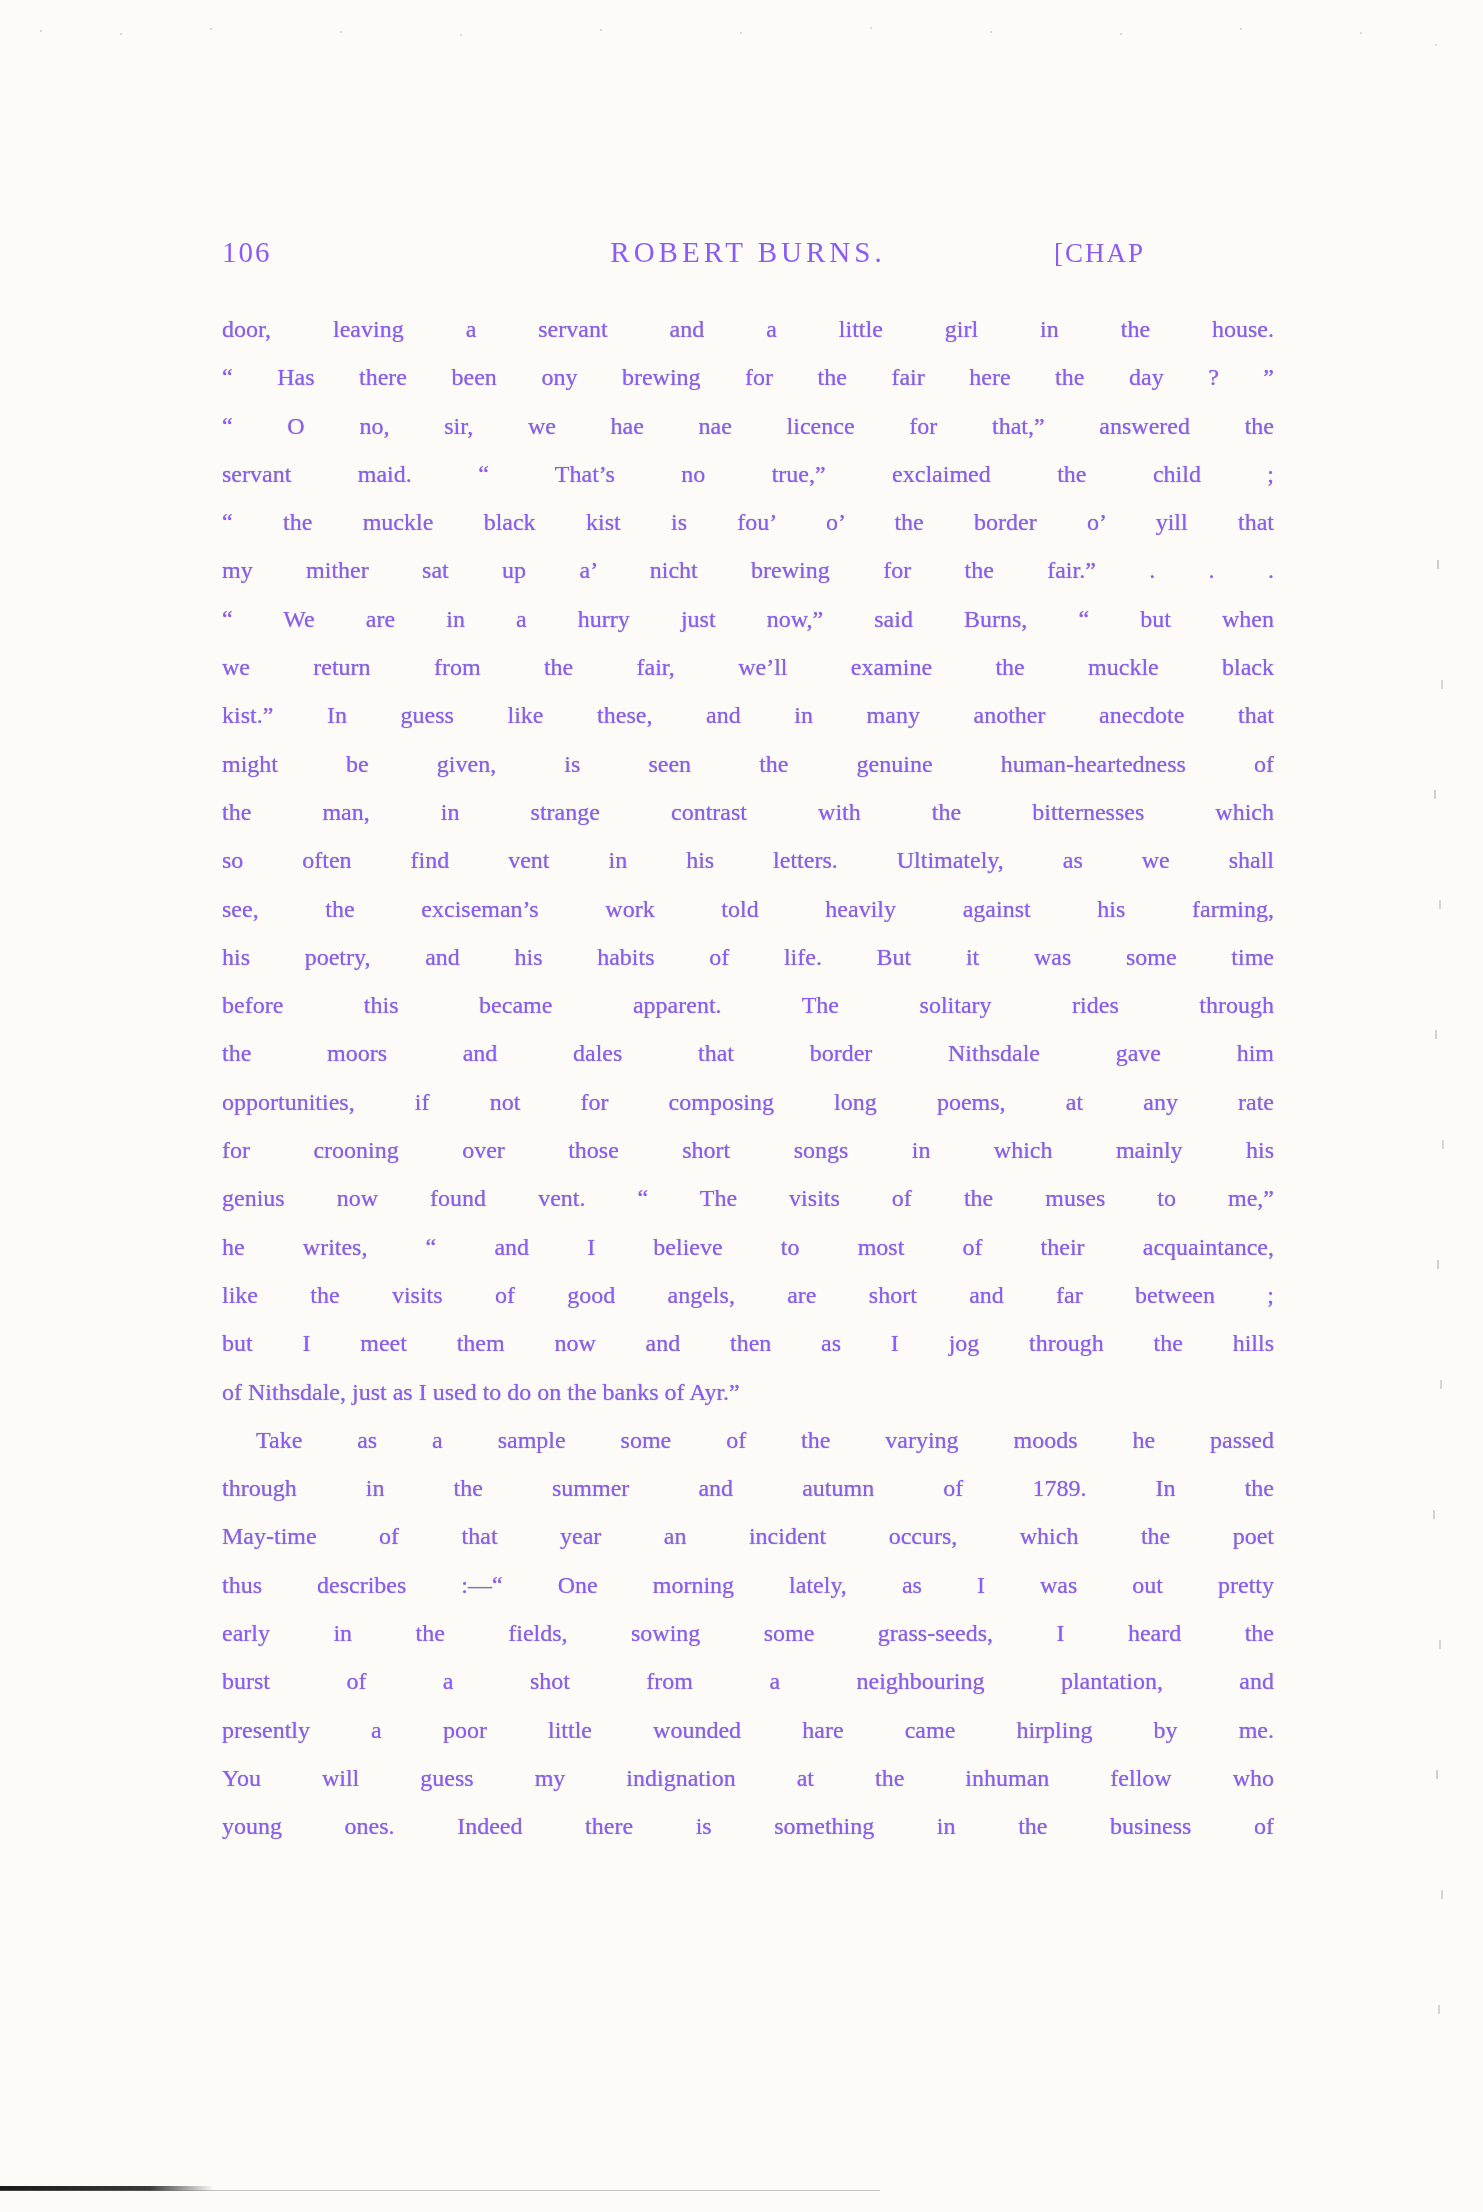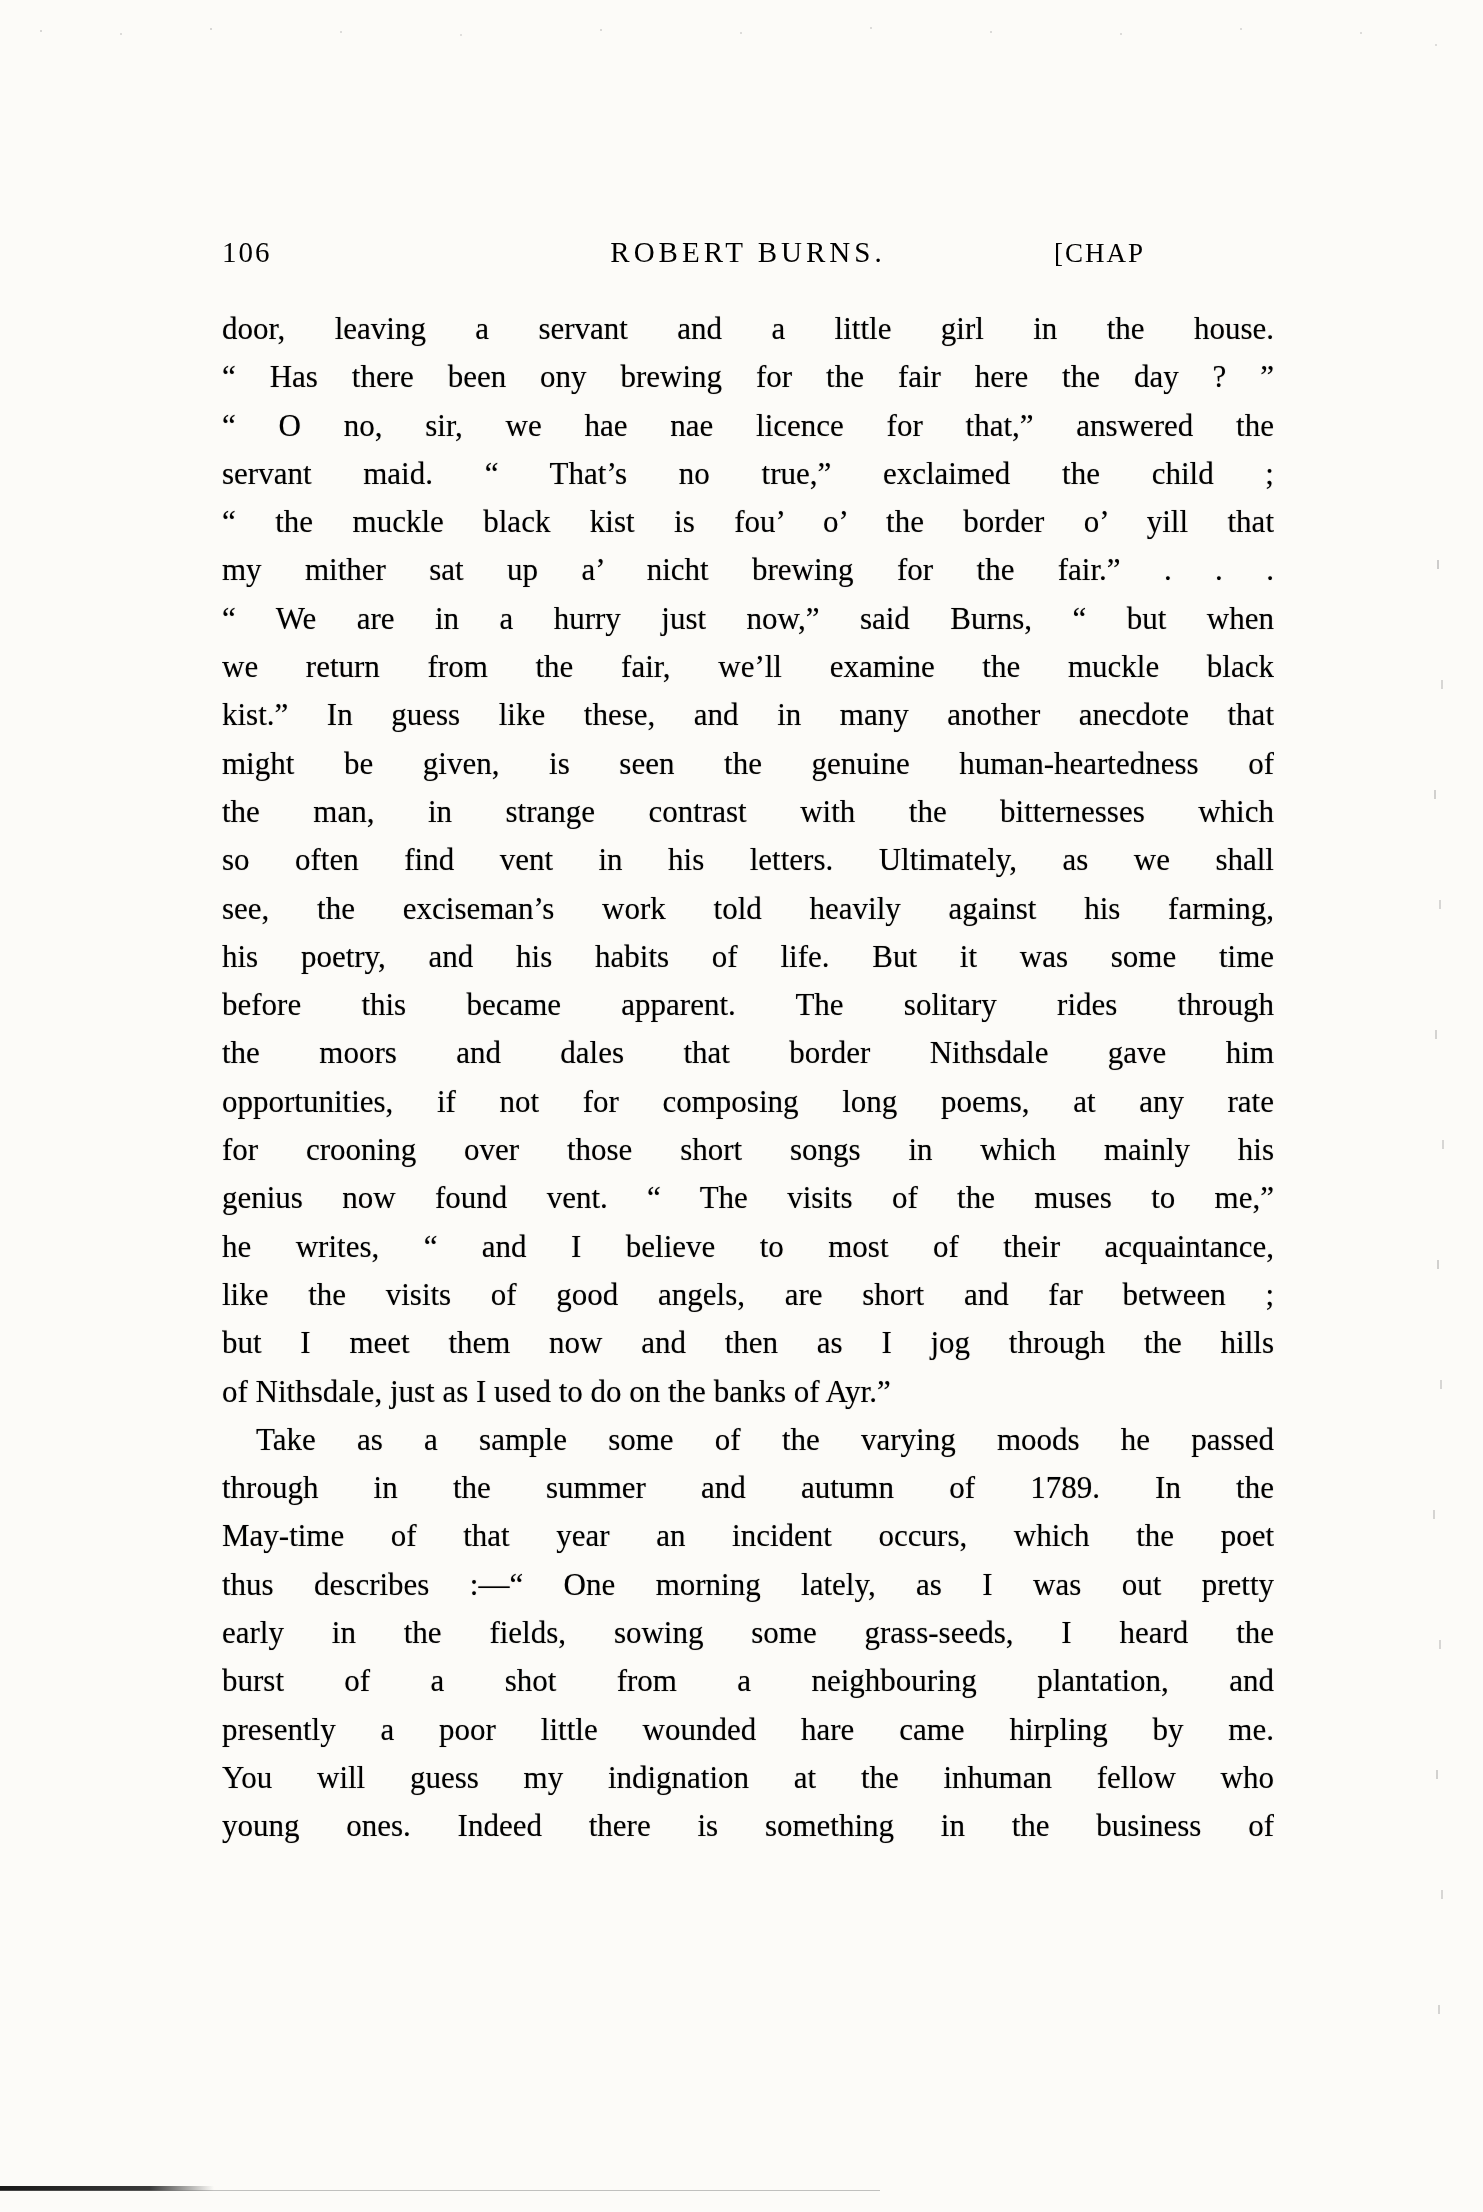--- a/index.html
+++ b/index.html
@@ -2,40 +2,40 @@
 <html><head>
 <meta charset="utf-8">
 <style>
   html, body { margin: 0; padding: 0; }
   .page {
     position: relative;
     width: 1483px;
     height: 2212px;
     background: #fcfbf8;
     font-family: "Liberation Serif", serif;
-    color: #000000;
+    color: #8b5cf6;
     overflow: hidden;
   }
   .column {
     position: absolute;
     left: 222px;
     width: 1052px;
   }
   .header {
     top: 236px;
     display: flex;
     align-items: baseline;
     font-size: 29px;
   }
   .pagenum  { width: 220px; letter-spacing: 2px; }
   .title    { flex: 1; text-align: center; letter-spacing: 4px; }
   .chap     { width: 220px; text-align: left; letter-spacing: 2px; font-size: 27px; }
   .body     { top: 305px; }
   .line {
-    font-size: 31px;
+    font-size: 24px;
     line-height: 48.3px;
     height: 48.3px;
     overflow: hidden;
     text-align: justify;
     text-shadow: 0 0 1px rgba(25,22,18,0.45);
   }
   .line::after { content: ""; display: inline-block; width: 100%; height: 0; }
   .line.noj   { text-align: left; }
   .line.noj::after { content: none; }
   .line.indent { text-indent: 34px; }

